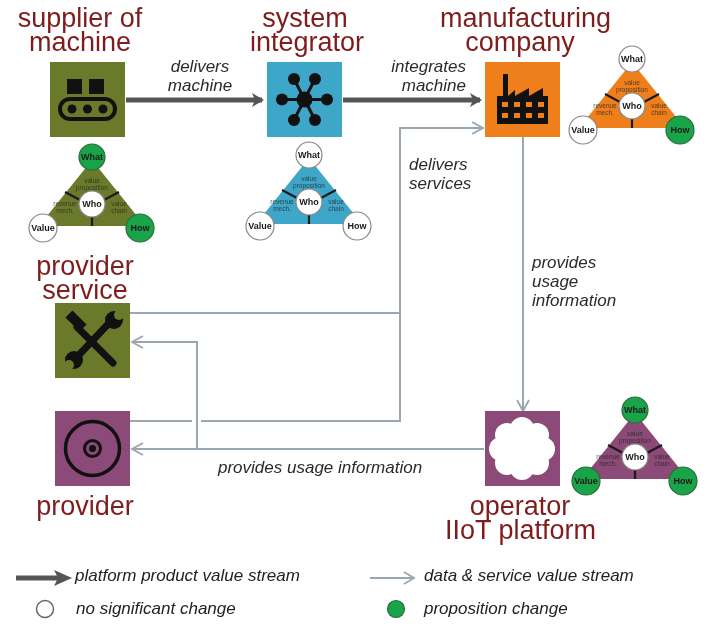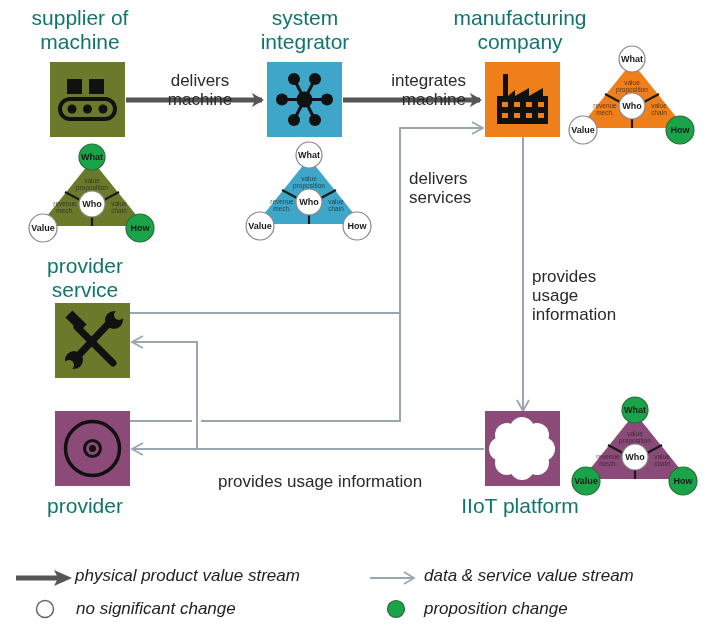--- a/index.html
+++ b/index.html
@@ -1,19 +1,19 @@
 <!DOCTYPE html>
 <html><head>
 <meta charset="utf-8">
 <style>
   html, body { margin:0; padding:0; background:#ffffff; }
   body { width:719px; height:635px; position:relative; overflow:hidden; font-family:"Liberation Sans", sans-serif; color:#222; }
   .abs { position:absolute; }
-  .title { position:absolute; font-size:21px; line-height:24px; text-align:center; color:#0f766e; white-space:nowrap; }
-  .flowlabel { position:absolute; font-size:17px; line-height:19px; color:#2a2a2a; white-space:nowrap;margin-top:14px; }
+  .title { position:absolute; font-size:27px; line-height:24px; text-align:center; color:#7f1d1d; white-space:nowrap; }
+  .flowlabel { position:absolute; font-size:17px; line-height:19px; font-style:italic; color:#2a2a2a; white-space:nowrap; }
   .box { position:absolute; width:75px; height:75px; }
   .legend-text { position:absolute; font-size:17px; font-style:italic; color:#222; white-space:nowrap; }
   svg text { font-family:"Liberation Sans", sans-serif; }
 </style>
 </head>
 <body>
 
 <svg class="abs" style="left:0;top:0" width="719" height="635">
   <defs>
     <marker id="thinArrow" markerWidth="14" markerHeight="14" refX="11" refY="7" orient="auto" markerUnits="userSpaceOnUse">
@@ -52,20 +52,21 @@
     <div>company</div>
 </div>
 <div class="title" style="left:30px;top:254px;width:110px">
   <div>provider</div>
     <div>service</div>
 </div>
 <div class="title" style="left:30px;top:494px;width:110px">
   <div>provider</div>
 </div>
 <div class="title" style="left:445px;top:494px;width:150px">
+  <div>operator</div>
     <div>IIoT platform</div>
 </div>
 
 <div class="box" style="left:50px;top:62px;background:#6b7a2a">
   <svg width="75" height="75">
     <rect x="17" y="17" width="15" height="15" fill="#111"></rect>
     <rect x="39" y="17" width="15" height="15" fill="#111"></rect>
     <rect x="10" y="37" width="55" height="20" rx="10" fill="none" stroke="#111" stroke-width="4"></rect>
     <circle cx="22" cy="47" r="4.5" fill="#111"></circle>
       <circle cx="37.5" cy="47" r="4.5" fill="#111"></circle>
@@ -247,21 +248,21 @@
       <circle cx="16" cy="86" r="14" fill="#1aa44a" stroke="#2d6b3a" stroke-width="1.2"></circle>
       <text x="16" y="89.3" font-size="9" font-weight="bold" text-anchor="middle" fill="#1a1a1a">Value</text>
       <circle cx="113" cy="86" r="14" fill="#1aa44a" stroke="#2d6b3a" stroke-width="1.2"></circle>
       <text x="113" y="89.3" font-size="9" font-weight="bold" text-anchor="middle" fill="#1a1a1a">How</text>
     </svg></div>
 
 <svg class="abs" style="left:14px;top:568px" width="60" height="20">
   <line x1="2" y1="10" x2="46" y2="10" stroke="#555" stroke-width="5"></line>
   <path d="M40,2 L58,10 L40,18 L44,10 Z" fill="#555"></path>
 </svg>
-<div class="legend-text" style="left:75px;top:566px">physical product value stream</div>
+<div class="legend-text" style="left:75px;top:566px">platform product value stream</div>
 <svg class="abs" style="left:368px;top:568px" width="50" height="20">
   <line x1="2" y1="10" x2="44" y2="10" stroke="#9aa6b2" stroke-width="2"></line>
   <path d="M36,4 L46,10 L36,16" fill="none" stroke="#9aa6b2" stroke-width="1.8"></path>
 </svg>
 <div class="legend-text" style="left:424px;top:566px">data &amp; service value stream</div>
 <svg class="abs" style="left:34px;top:598px" width="22" height="22">
   <circle cx="11" cy="11" r="8.5" fill="#fff" stroke="#666" stroke-width="1.5"></circle>
 </svg>
 <div class="legend-text" style="left:76px;top:599px">no significant change</div>
 <svg class="abs" style="left:385px;top:598px" width="22" height="22">

